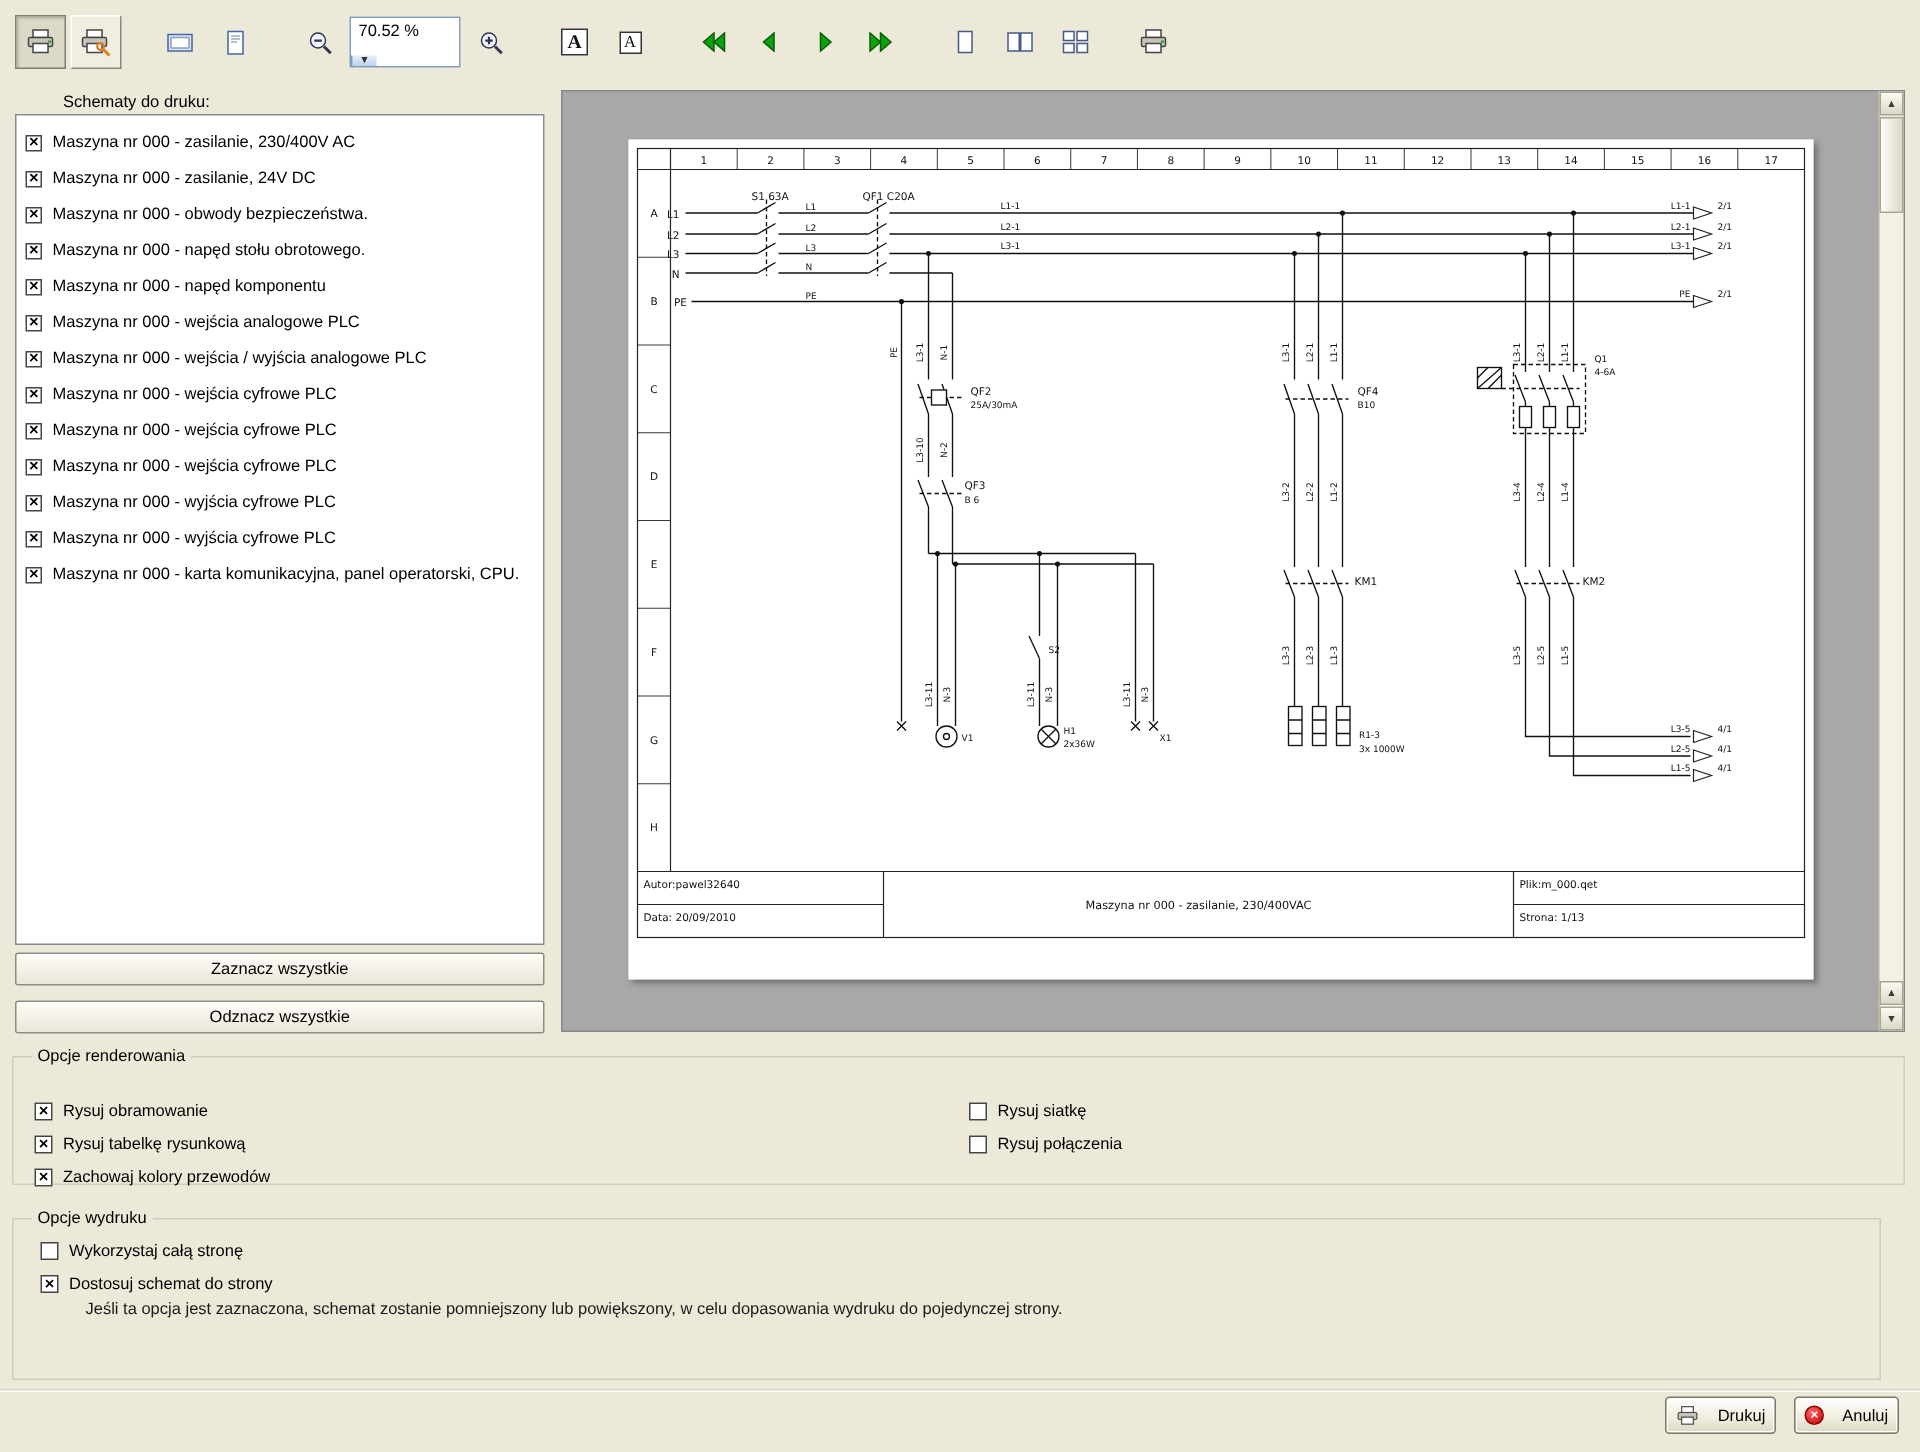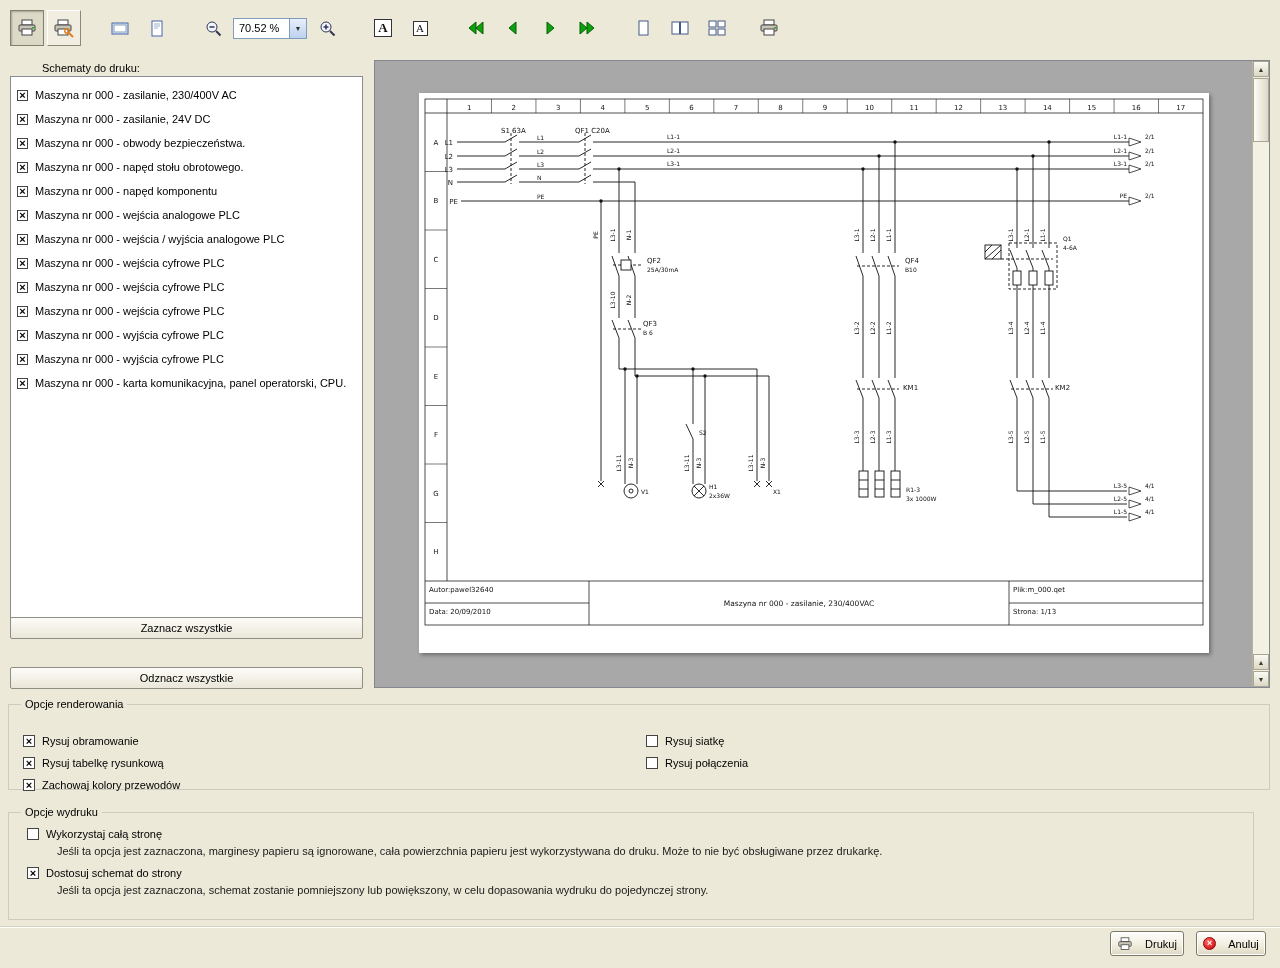--- a/index.html
+++ b/index.html
@@ -7,21 +7,21 @@
   .app{position:relative;width:1280px;height:968px;background:#ece9d8;overflow:hidden;
        font-family:"Liberation Sans",sans-serif;color:#000;font-size:11px;}
   
   .toolbar{position:absolute;left:0;top:0;width:1280px;height:56px;display:flex;align-items:center;
            padding-left:10px;gap:3px;}
   .tb-btn{width:34px;height:36px;display:flex;align-items:center;justify-content:center;
           background:transparent;border:1px solid transparent;padding:0;}
   .tb-btn.pressed{background:#ddd9c7;border:1px solid #84806f;box-shadow:inset 1px 1px 2px rgba(0,0,0,.25);}
   .tb-btn.raised{border:1px solid;border-color:#fff #8c8878 #8c8878 #fff;background:#f1eee1;}
   .tb-gap{width:16px;flex:none;}
-  .combo{width:74px;height:21px;background:#fff;border:1px solid #7f9db9;display:flex;align-items:stretch;}
+  .combo{width:74px;height:34px;background:#fff;border:1px solid #7f9db9;display:flex;align-items:stretch;flex-direction:column;}
   .combo .val{flex:1;font-size:11px;padding:3px 0 0 5px;white-space:nowrap;}
   .combo .dd{width:17px;background:linear-gradient(#e8effb,#bcd1ef);border-left:1px solid #7f9db9;
              display:flex;align-items:center;justify-content:center;font-size:7px;color:#333;}
   .boxA{border:1px solid #333;background:#fff;display:flex;align-items:center;justify-content:center;
         font-family:"Liberation Serif",serif;color:#111;}
   .boxA.big{width:18px;height:18px;font-size:13px;font-weight:bold;}
   .boxA.small{width:15px;height:15px;font-size:11px;}
   
   .left-title{position:absolute;left:10px;top:62px;margin-left:32px;}
   .list{position:absolute;left:10px;top:76px;width:353px;height:554px;background:#fff;
@@ -229,21 +229,21 @@
       </div>
       <div class="list-item">
         <span class="cb">×</span>
         <span>Maszyna nr 000 - wyjścia cyfrowe PLC</span>
       </div>
       <div class="list-item">
         <span class="cb">×</span>
         <span>Maszyna nr 000 - karta komunikacyjna, panel operatorski, CPU.</span>
       </div>
     </div>
-  <button class="btn-flat" style="top:617px">Zaznacz wszystkie</button>
+  <button class="btn-flat" style="top:635px">Zaznacz wszystkie</button>
   <button class="btn-flat" style="top:667px">Odznacz wszystkie</button>
 
   <div class="preview">
     <div class="page">
       <svg class="sch" viewBox="0 0 790 560" width="790" height="560">
         <rect x="0" y="0" width="790" height="560" fill="#fff"></rect>
         <g stroke="#222" fill="none" stroke-width="0.8">
           <rect x="6" y="6" width="778" height="526"></rect>
           <path d="M6,20H784 M28,6V488 M6,488H784 M6,510H170 M590,510H784 M170,488V532 M590,488V532"></path>
         </g>
@@ -497,21 +497,20 @@
       </div>
   </fieldset>
 
   <fieldset class="grp" style="left:8px;top:806px;width:1246px;height:114px;">
     <legend>Opcje wydruku</legend>
     <div class="print-list">
         <div class="opt-row">
           <span class="cb"></span>
           <span>Wykorzystaj całą stronę</span>
         </div>
-        <div class="opt-desc">Jeśli ta opcja jest zaznaczona, marginesy papieru są ignorowane, cała powierzchnia papieru jest wykorzystywana do druku. Może to nie być obsługiwane przez drukarkę.</div>
         <div class="opt-row">
           <span class="cb">×</span>
           <span>Dostosuj schemat do strony</span>
         </div>
         <div class="opt-desc">Jeśli ta opcja jest zaznaczona, schemat zostanie pomniejszony lub powiększony, w celu dopasowania wydruku do pojedynczej strony.</div>
       </div>
   </fieldset>
 
   <div class="hr"></div>
   <button class="btn-xp" style="left:1110px;width:74px">

